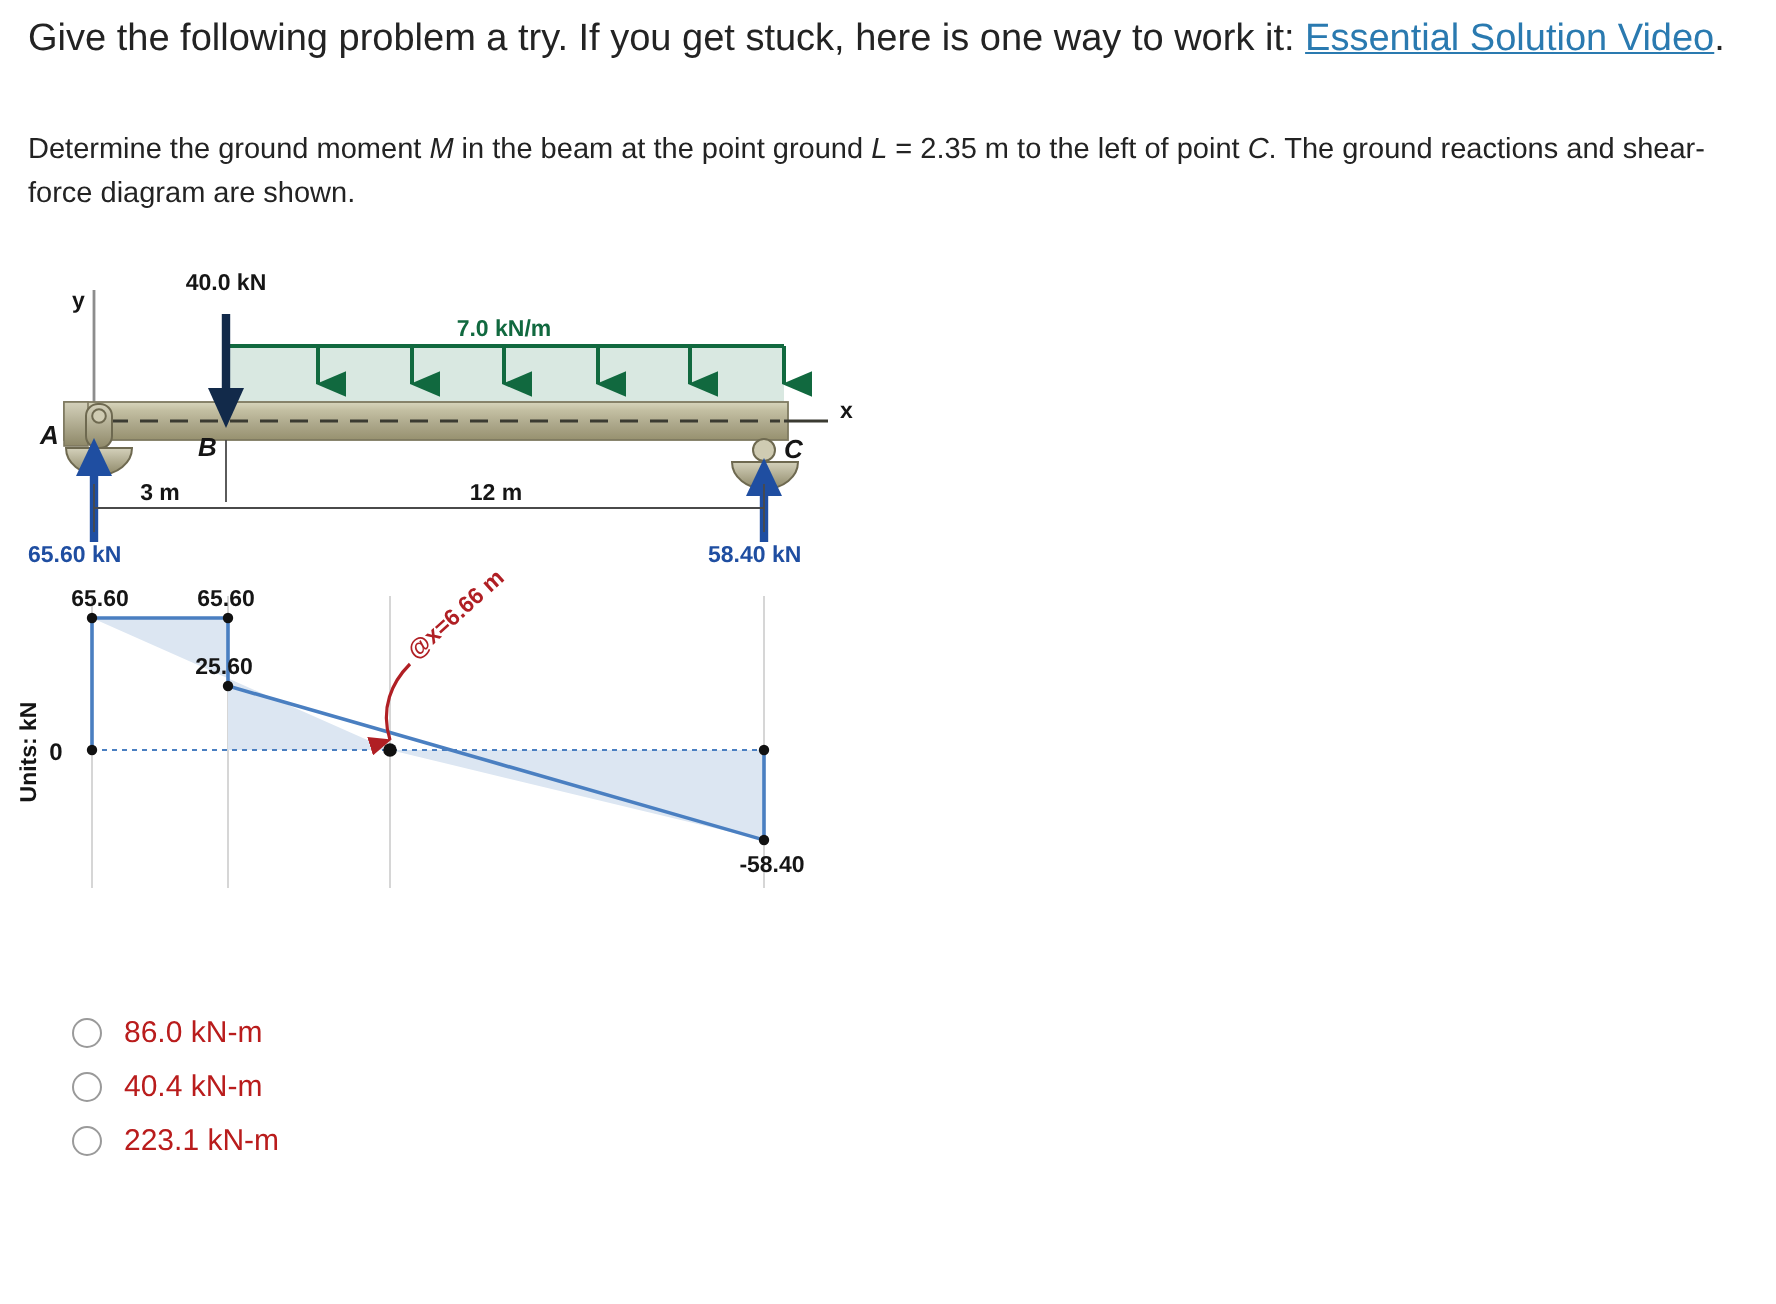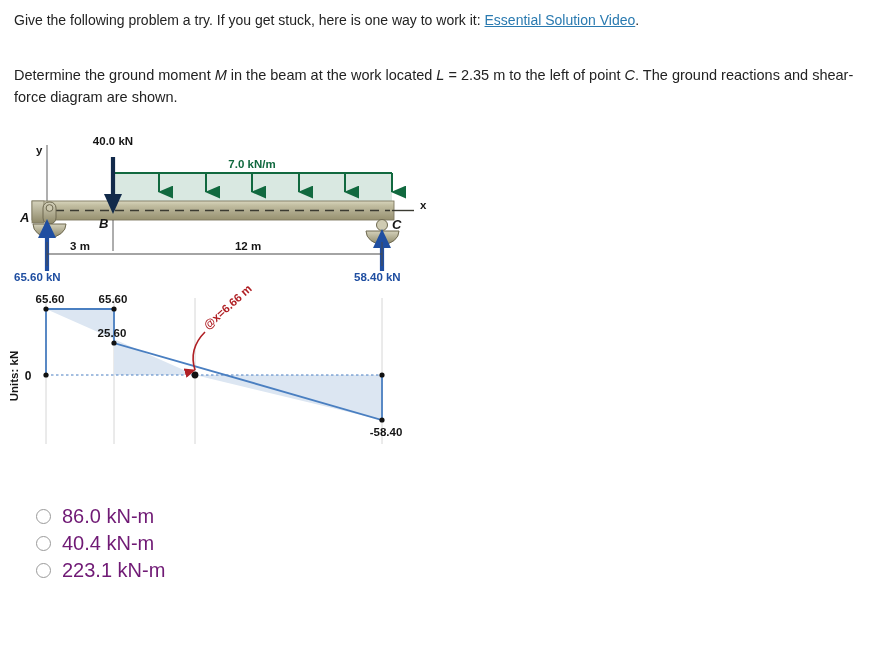--- a/index.html
+++ b/index.html
@@ -13,21 +13,21 @@
     position: relative;
     font-family: "Liberation Sans", sans-serif;
     color: #1c1c1c;
     overflow: hidden;
   }
   .intro {
     position: absolute;
     left: 14px;
     top: 10px;
     width: 860px;
-    font-size: 14px;
+    font-size: 19px;
     line-height: 20px;
     color: #232323;
   }
   .intro .lnk {
     color: #2a7ab0;
   }
   .prompt {
     position: absolute;
     left: 14px;
     top: 64px;
@@ -52,42 +52,42 @@
   .answers {
     position: absolute;
     left: 36px;
     top: 503px;
     width: 400px;
   }
   .opt {
     display: flex;
     align-items: center;
     height: 27px;
-    font-size: 20px;
-    color: #701a75;
+    font-size: 15px;
+    color: #b91c1c;
   }
   .radio {
     width: 13px;
     height: 13px;
     border: 1px solid #9a9a9a;
     border-radius: 50%;
     background: #fff;
     margin-right: 11px;
     flex: 0 0 auto;
   }
 </style>
 </head>
 <body>
 
 <div class="intro">
   <span>Give the following problem a try.  If you get stuck, here is one way to work it: </span><a class="lnk" href="#">Essential Solution Video</a><span>.</span>
 </div>
 
 <div class="prompt">
-  <span>Determine the ground moment </span><i>M</i><span> in the beam at the work located </span><i>L</i><span> = 2.35 m to the left of point </span><i>C</i><span>. The ground reactions and shear-force diagram are shown.</span>
+  <span>Determine the ground moment </span><i>M</i><span> in the beam at the point ground </span><i>L</i><span> = 2.35 m to the left of point </span><i>C</i><span>. The ground reactions and shear-force diagram are shown.</span>
 </div>
 
 <div class="figure">
 <svg class="fig-svg" width="460" height="340" viewBox="0 0 460 340" xmlns="http://www.w3.org/2000/svg">
   <defs>
     <linearGradient id="beamgrad" x1="0" y1="0" x2="0" y2="1">
       <stop offset="0%" stop-color="#d8d5bd"></stop>
       <stop offset="22%" stop-color="#c3bfa2"></stop>
       <stop offset="60%" stop-color="#aca78a"></stop>
       <stop offset="100%" stop-color="#97916f"></stop>

